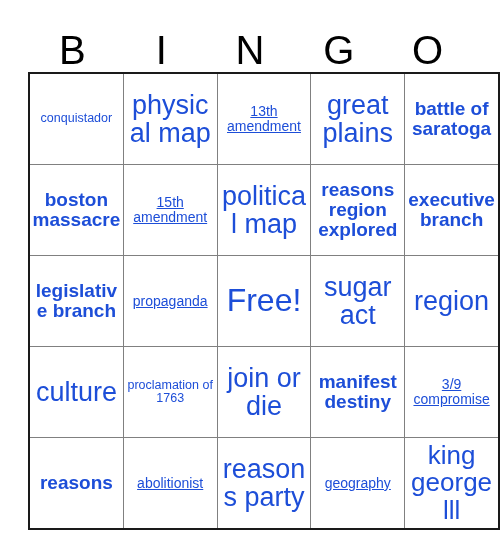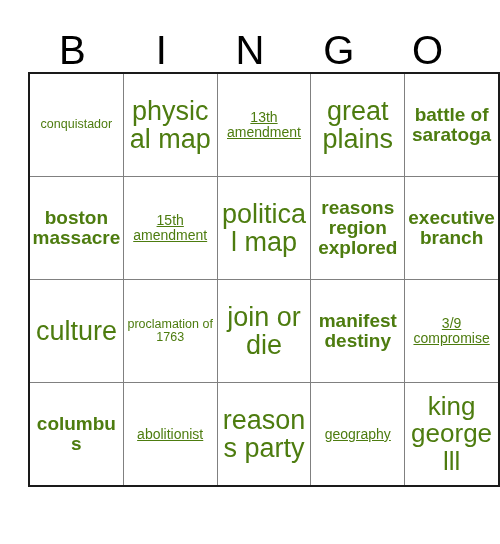--- a/index.html
+++ b/index.html
@@ -43,22 +43,22 @@
     width: 444px;
     border-collapse: collapse;
     table-layout: fixed;
   }
   .grid td {
     width: 88.8px;
     height: 88px;
     border: 1px solid #808080;
     text-align: center;
     vertical-align: middle;
-    padding: 7px 2px;
-    color: #4d7c0f;
+    padding: 1px 2px;
+    color: #1d4ed8;
     overflow: hidden;
     word-wrap: break-word;
   }
   .grid td .cell-text {
     display: block;
     line-height: 1.05;
   }
 
   
   .grid {
@@ -116,39 +116,56 @@
             <span class="cell-text">political map</span>
           </td>
         <td class="fs-md">
             <span class="cell-text">reasons region explored</span>
           </td>
         <td class="fs-md">
             <span class="cell-text">executive branch</span>
           </td>
       </tr>
       <tr>
+        <td class="fs-md">
+            <span class="cell-text">legislative branch</span>
+          </td>
+        <td class="fs-sm">
+            <span class="cell-text">propaganda</span>
+          </td>
+        <td class="fs-xxl">
+            <span class="cell-text">Free!</span>
+          </td>
+        <td class="fs-xl">
+            <span class="cell-text">sugar act</span>
+          </td>
+        <td class="fs-xl">
+            <span class="cell-text">region</span>
+          </td>
+      </tr>
+      <tr>
         <td class="fs-xl">
             <span class="cell-text">culture</span>
           </td>
         <td class="fs-xs">
             <span class="cell-text">proclamation of 1763</span>
           </td>
         <td class="fs-xl">
             <span class="cell-text">join or die</span>
           </td>
         <td class="fs-md">
             <span class="cell-text">manifest destiny</span>
           </td>
         <td class="fs-sm">
             <span class="cell-text">3/9 compromise</span>
           </td>
       </tr>
       <tr>
         <td class="fs-md">
-            <span class="cell-text">columbus</span>
+            <span class="cell-text">reasons</span>
           </td>
         <td class="fs-sm">
             <span class="cell-text">abolitionist</span>
           </td>
         <td class="fs-xl">
             <span class="cell-text">reasons party</span>
           </td>
         <td class="fs-sm">
             <span class="cell-text">geography</span>
           </td>

